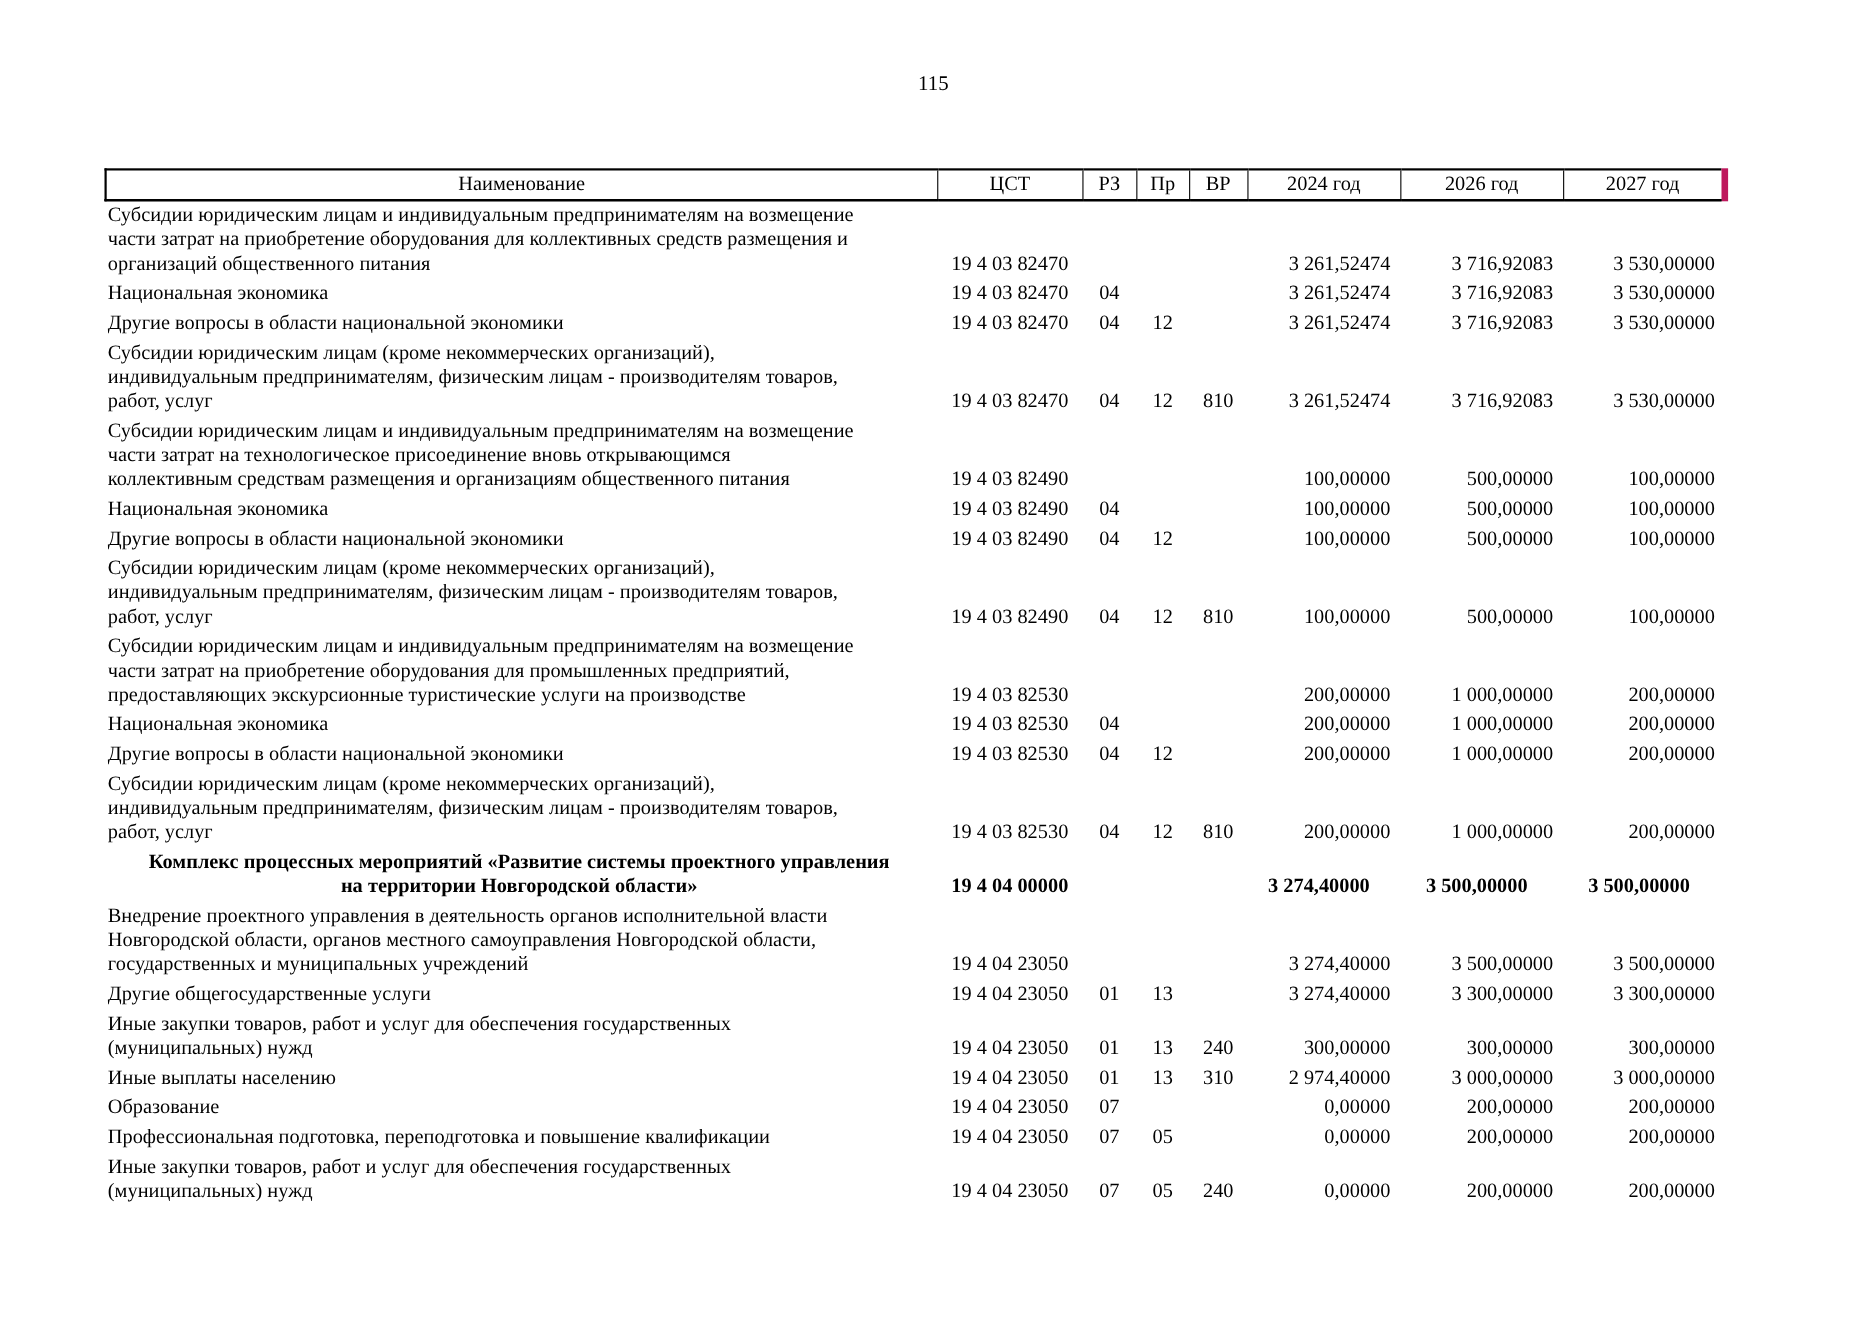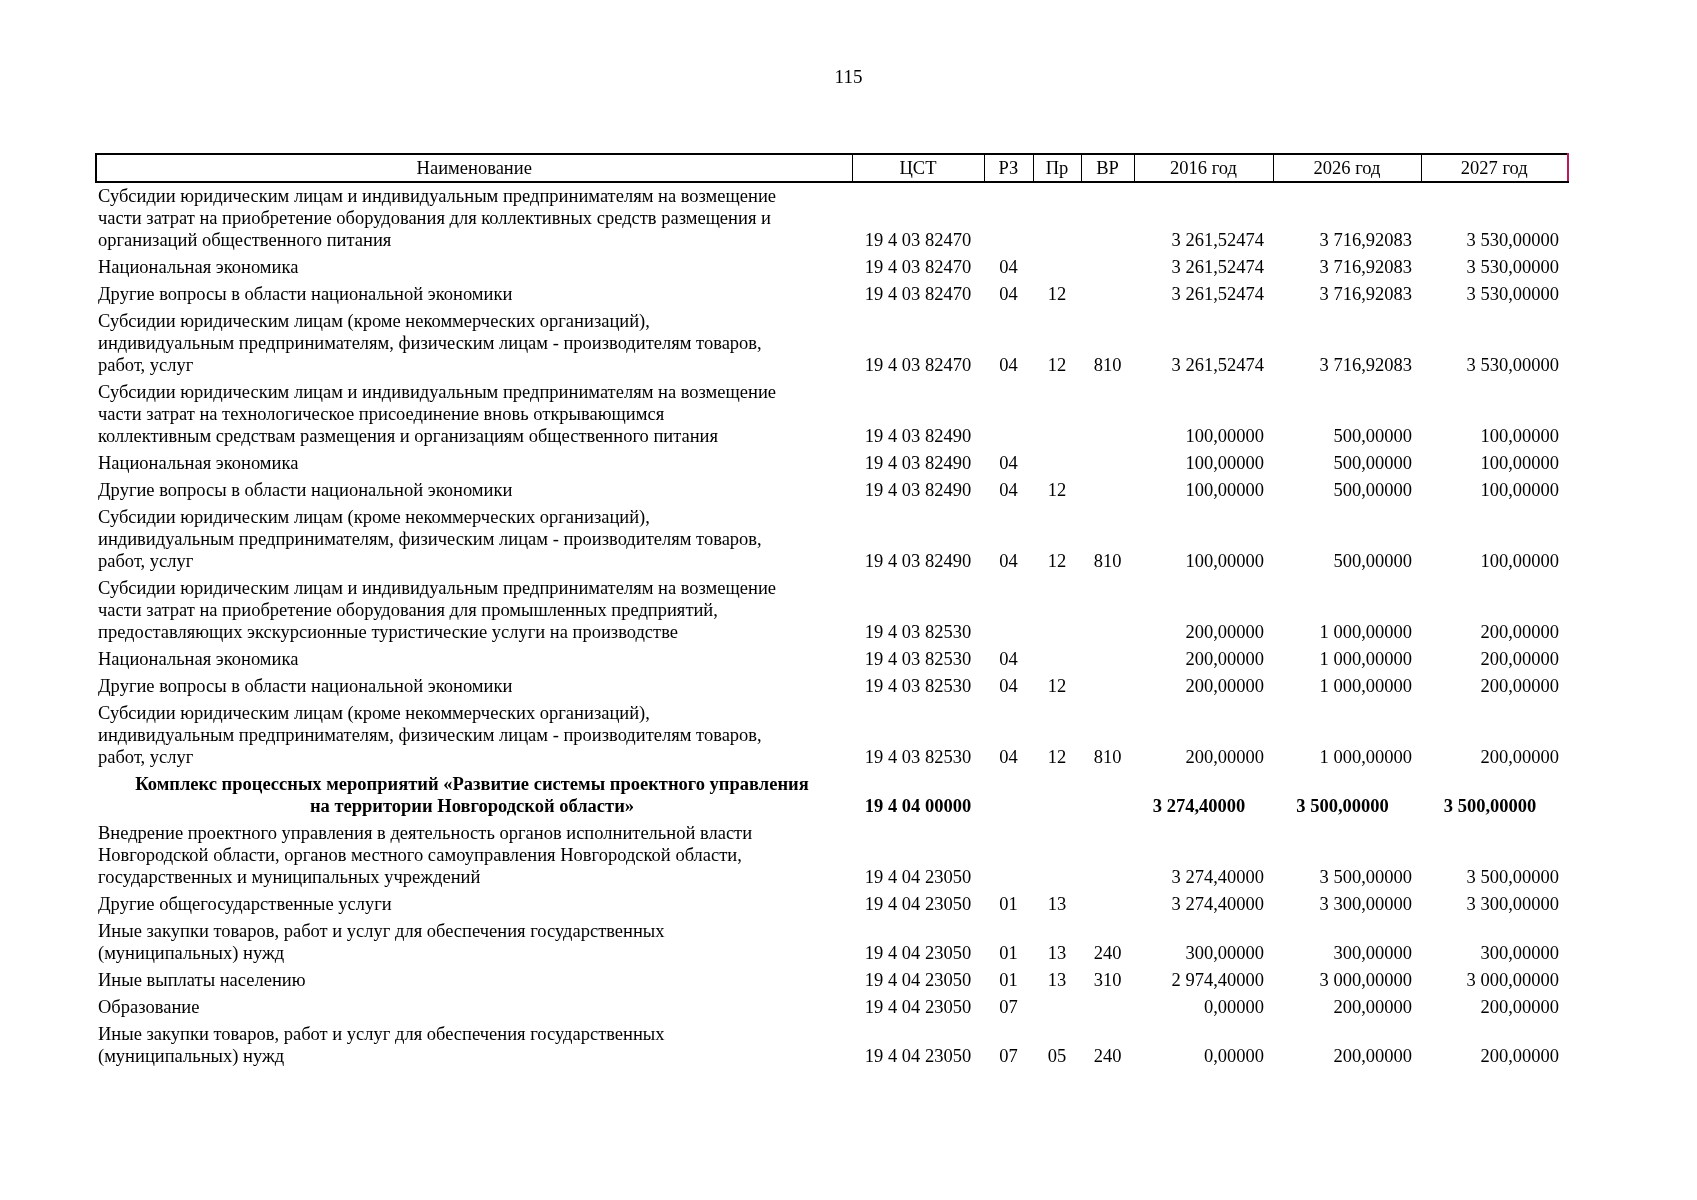--- a/index.html
+++ b/index.html
@@ -48,21 +48,21 @@
     font-size: 18.5px;
     border: 1px solid #000;
     border-top: 2px solid #000;
     border-bottom: 2px solid #000;
     height: 26px;
     padding: 0;
     text-align: center;
     vertical-align: middle;
   }
   thead th:first-child { border-left: 2px solid #000; margin-left: 32px; }
-  thead th:last-child  { border-right: 2px solid #be185d; }
+  thead th:last-child  { border-right: 6px solid #be185d; }
   tbody td {
     vertical-align: bottom;
     border: none;
     padding: 2px 0 3px 0;
     line-height: 22px;
   }
   td.c-name {
     text-align: left;
     white-space: pre-line;
     padding-left: 2px;
@@ -89,21 +89,21 @@
         <col class="c7">
         <col class="c8">
     </colgroup>
     <thead>
       <tr>
         <th>Наименование</th>
         <th>ЦСТ</th>
         <th>РЗ</th>
         <th>Пр</th>
         <th>ВР</th>
-        <th>2016 год</th>
+        <th>2024 год</th>
         <th>2026 год</th>
         <th>2027 год</th>
       </tr>
     </thead>
     <tbody id="table-body">
         <tr>
     <td class="c-name">Субсидии юридическим лицам и индивидуальным предпринимателям на возмещение
 части затрат на приобретение оборудования для коллективных средств размещения и
 организаций общественного питания</td>
     <td class="c-code">19 4 03 82470</td>
@@ -292,20 +292,30 @@
     <td class="c-name">Образование</td>
     <td class="c-code">19 4 04 23050</td>
     <td class="c-code">07</td>
     <td class="c-code"></td>
     <td class="c-code"></td>
     <td class="c-num">0,00000</td>
     <td class="c-num">200,00000</td>
     <td class="c-num">200,00000</td>
   </tr>
         <tr>
+    <td class="c-name">Профессиональная подготовка, переподготовка и повышение квалификации</td>
+    <td class="c-code">19 4 04 23050</td>
+    <td class="c-code">07</td>
+    <td class="c-code">05</td>
+    <td class="c-code"></td>
+    <td class="c-num">0,00000</td>
+    <td class="c-num">200,00000</td>
+    <td class="c-num">200,00000</td>
+  </tr>
+        <tr>
     <td class="c-name">Иные закупки товаров, работ и услуг для обеспечения государственных
 (муниципальных) нужд</td>
     <td class="c-code">19 4 04 23050</td>
     <td class="c-code">07</td>
     <td class="c-code">05</td>
     <td class="c-code">240</td>
     <td class="c-num">0,00000</td>
     <td class="c-num">200,00000</td>
     <td class="c-num">200,00000</td>
   </tr>

